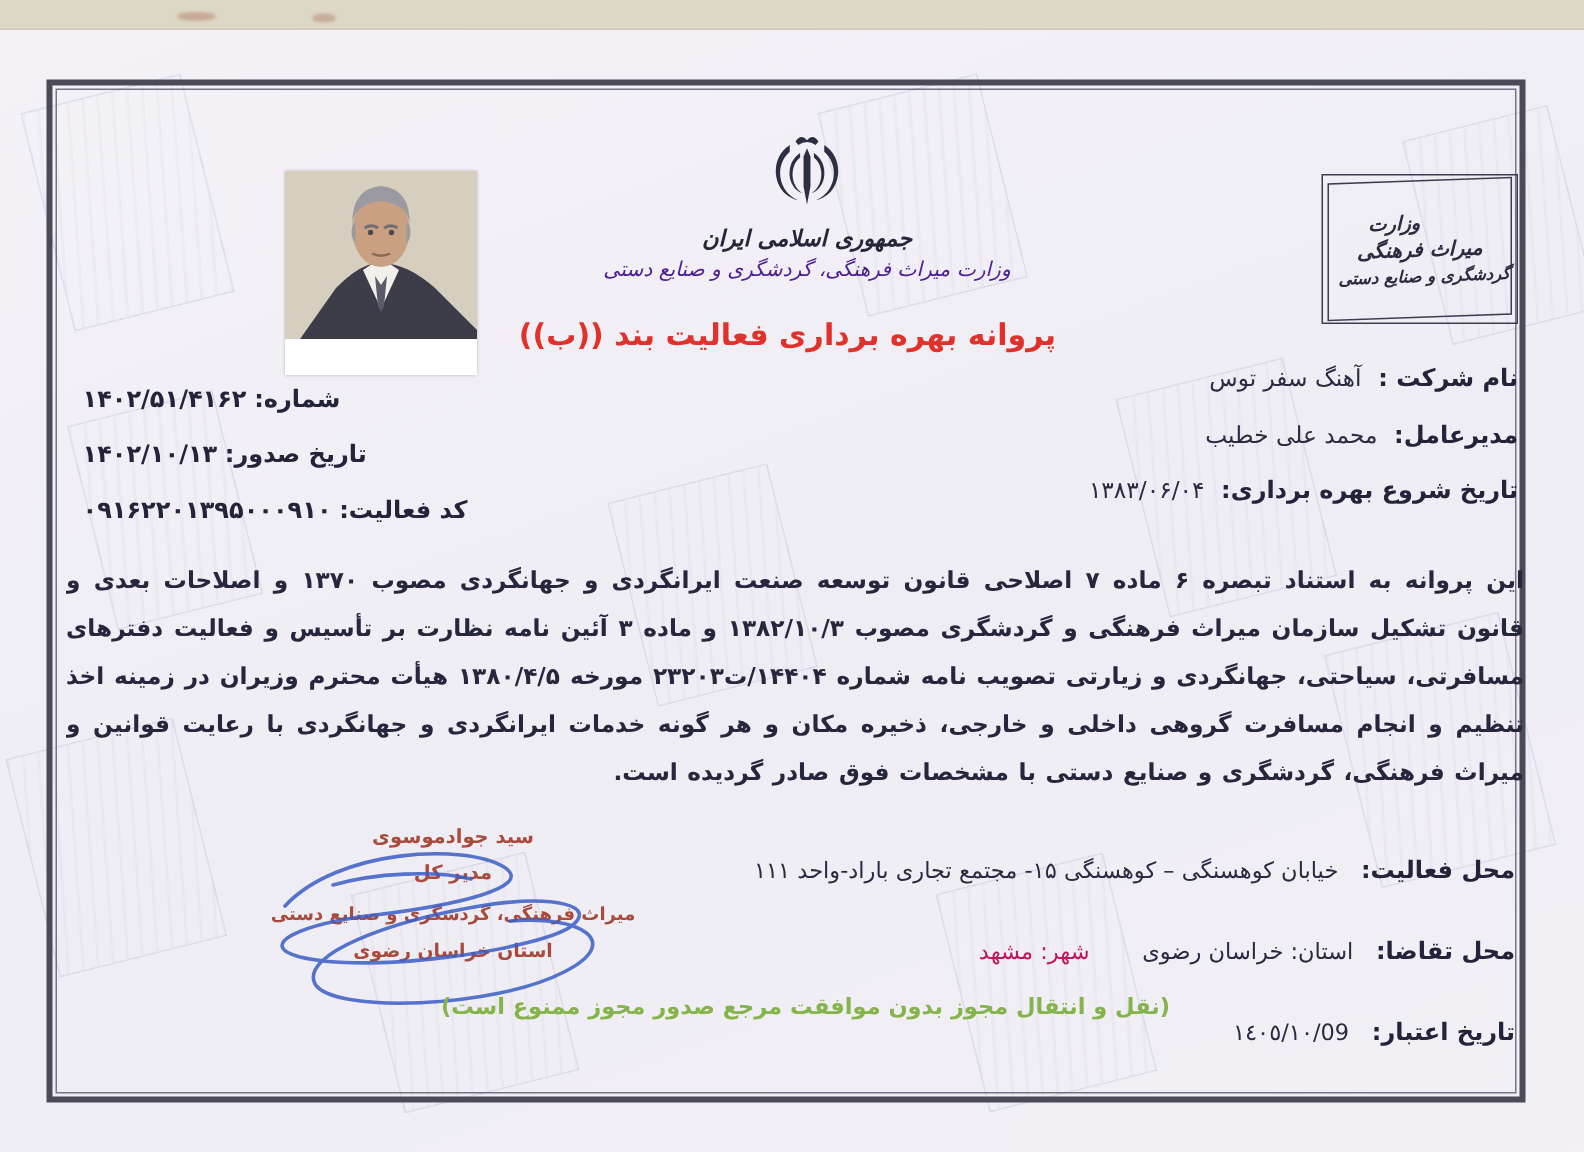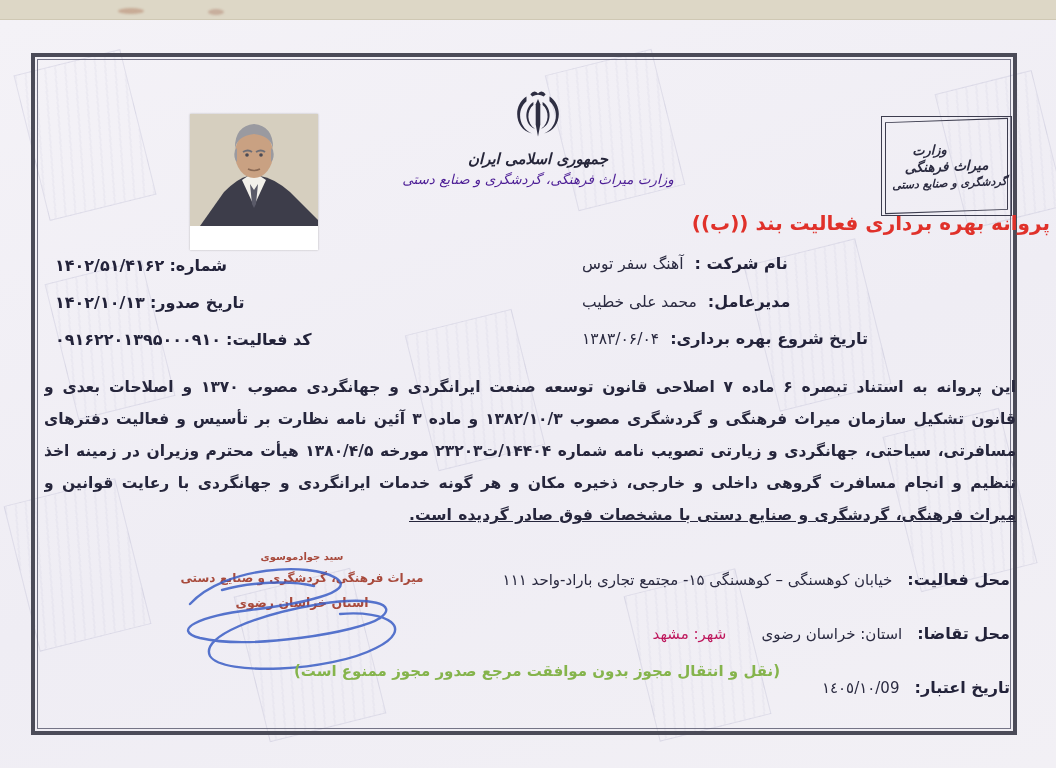--- a/index.html
+++ b/index.html
@@ -41,21 +41,21 @@
   .emblem{ display:inline-block; }
   .country{
     margin-top:4px; font-family:"DejaVu Serif", serif; font-style:italic; font-weight:bold;
     font-size:15px; color:#26263a; letter-spacing:.5px;
   }
   .ministry{
     margin-top:3px; font-family:"DejaVu Serif", serif; font-style:italic;
     font-size:13.5px; color:#4c1d95;
   }
   .doc-title{
-    position:absolute; left:0; top:211px; width:1050px; 
+    position:absolute; left:0; top:211px; width:1050px; text-align:center;
     font-size:20px; font-weight:bold; color:#e0312a; letter-spacing:.3px;
   }
   
   .photo{
     position:absolute; left:190px; top:114px; width:128px; height:136px;
     background:#fff; box-shadow:0 0 2px rgba(0,0,0,.25);
   }
   
   .stamp{
     position:absolute; left:881px; top:116px; width:131px; height:100px;
@@ -70,49 +70,49 @@
   .stamp-inner .s1{ font-size:13px; font-weight:bold; margin-left:-34px;}
   .stamp-inner .s2{ font-size:13.5px; font-weight:bold; margin-top:1px;}
   .stamp-inner .s3{ font-size:11px; font-weight:bold; margin-top:3px; margin-right:-6px;}
   
   .fields-left{
     position:absolute; left:55px; top:256px; width:288px; direction:rtl; text-align:left;
   }
   .fields-left .row{ height:37px; text-align:right; direction:rtl; white-space:nowrap; float:left; clear:both;}
   .fields-left .lbl, .fields-left .val{ font-weight:bold; font-size:16px; color:#23233a; }
   .fields-right{
-    position:absolute; right:44px; top:254px; width:430px; direction:rtl; text-align:left;
+    position:absolute; right:44px; top:242px; width:430px; direction:rtl; text-align:right;
   }
   .fields-right .row{ height:37.5px; white-space:nowrap; }
   .fields-right .lbl{ font-weight:bold; font-size:16px; color:#23233a; }
   .fields-right .val{ font-weight:normal; font-size:15.5px; color:#2a2a40; margin-right:6px;}
   
   .body-text{
     position:absolute; left:44px; top:372px; width:972px; direction:rtl;
   }
   .body-text .line{
     font-size:15.5px; font-weight:600; color:#26263c; line-height:31.4px;
     text-align:justify; text-align-last:justify; overflow:hidden; max-height:32px;
     word-spacing:1px;
   }
-  .body-text .line.last{ text-align:right; text-align-last:right;text-decoration:underline; }
+  .body-text .line.last{ text-align:right; text-align-last:right; }
   
   .bottom-fields{
     position:absolute; right:46px; top:554px; width:600px; direction:rtl; text-align:right;
   }
   .bottom-fields .row{ height:38px; white-space:nowrap;margin-top:16px;}
   .bottom-fields .lbl{ font-weight:bold; font-size:16px; color:#23233a; margin-left:10px;}
   .bottom-fields .val{ font-weight:normal; font-size:15px; color:#2a2a40;}
   .bottom-fields .val2{ font-weight:normal; font-size:15px; color:#be185d; margin-right:30px;}
   
   .signature{
     position:absolute; left:148px; top:551px; width:308px; text-align:center; direction:rtl;
   }
   .signature .sg{ color:#a84a3c; font-weight:bold; }
-  .sg1{ font-size:10px; margin-bottom:9px; }
+  .sg1{ font-size:13px; margin-bottom:9px; }
   .sg2{ font-size:13px; margin-bottom:12px; }
   .sg3{ font-size:12px; margin-bottom:10px; }
   .sg4{ font-size:12.5px; }
   .ink{ position:absolute; left:130px; top:552px; pointer-events:none; }
   
   .footer-note{
     position:absolute; left:0; top:662px; width:1074px; text-align:center;
     font-size:15px; font-weight:bold; color:#85b44c; direction:rtl;
   }
 </style>
@@ -234,20 +234,21 @@
     <span class="val2">شهر: مشهد</span>
   </div>
   <div class="row">
     <span class="lbl">تاریخ اعتبار:</span>
     <span class="val">١٤٠٥/١٠/09</span>
   </div>
 </div>
 
 <div class="signature">
   <div class="sg sg1">سید جوادموسوی</div>
+  <div class="sg sg2">مدیر کل</div>
   <div class="sg sg3">میراث فرهنگی، گردشگری و صنایع دستی</div>
   <div class="sg sg4">استان خراسان رضوی</div>
 </div>
 <div class="ink">
   <svg width="350" height="140" viewBox="0 0 350 140">
     <g stroke="#3b5ec6" stroke-width="2.4" fill="none" stroke-linecap="round" opacity="0.85">
       <path d="M60,52 C95,14 180,10 206,26 C228,40 170,52 120,58 C70,64 40,78 70,86 C120,98 230,80 250,66"></path>
       <path d="M250,66 C270,52 240,44 190,52 C130,62 70,84 80,104 C92,124 200,120 246,96 C286,76 258,58 210,62"></path>
       <path d="M92,38 C120,30 160,28 184,34"></path>
     </g>

